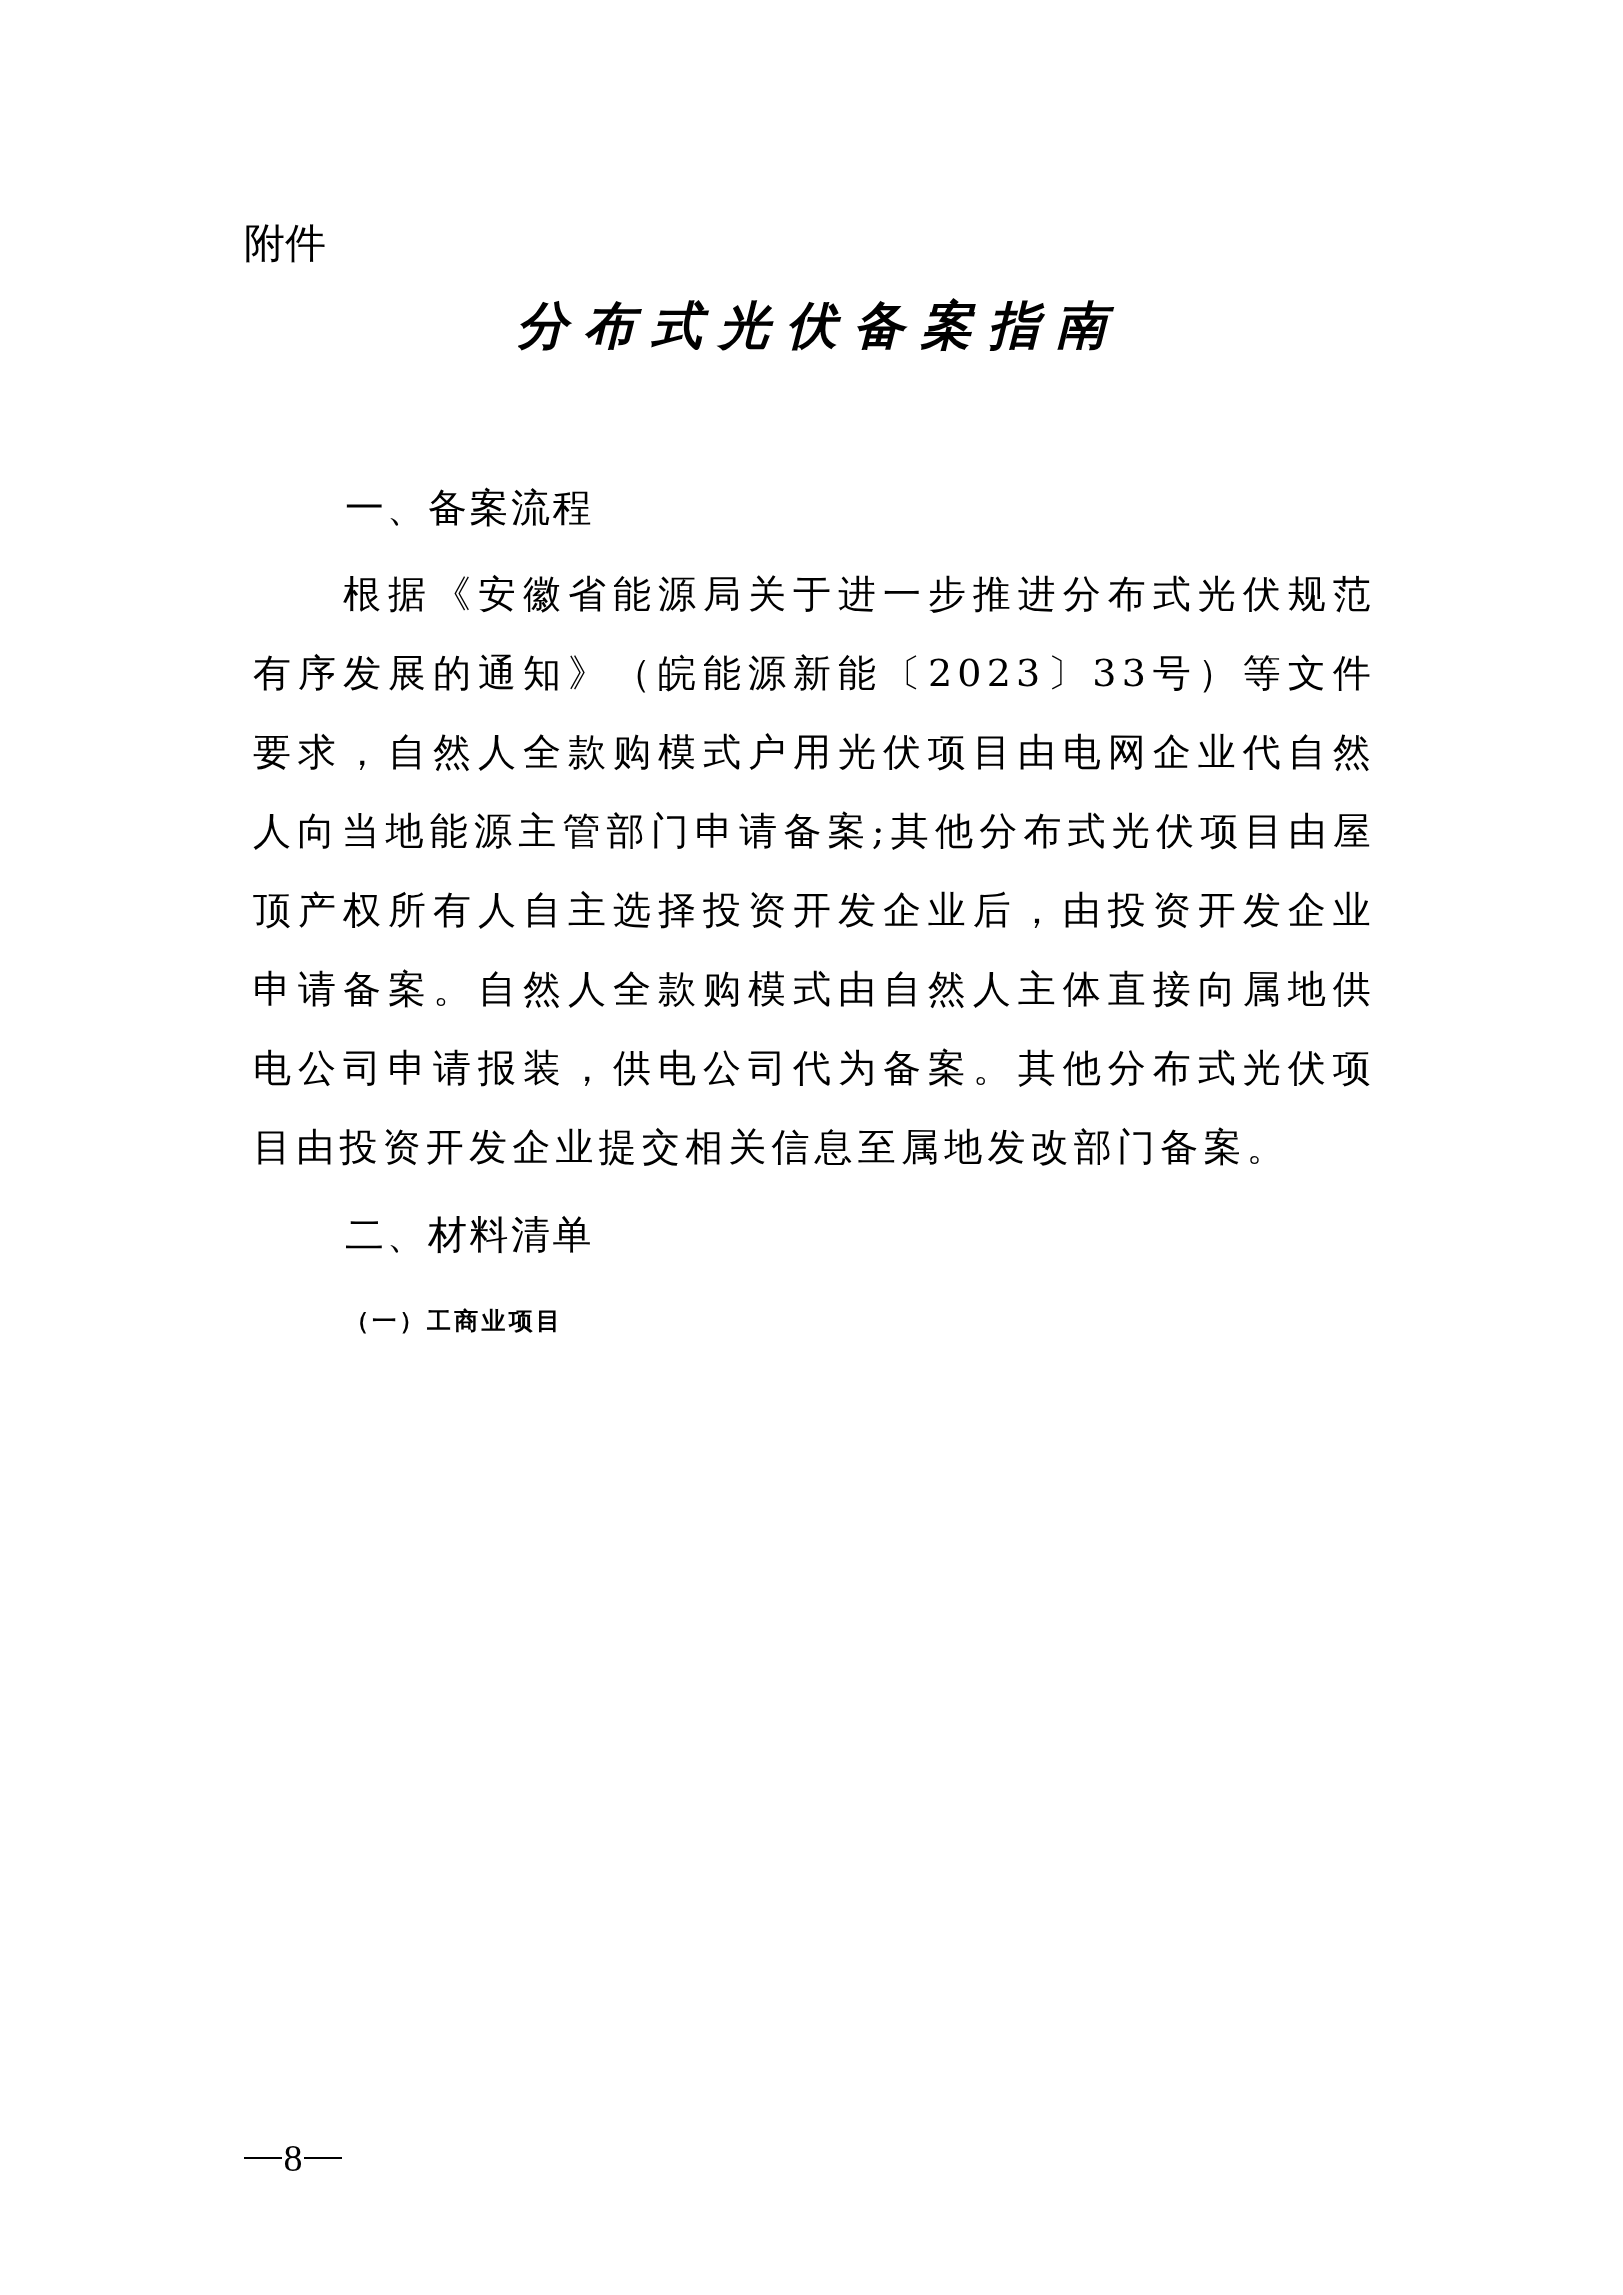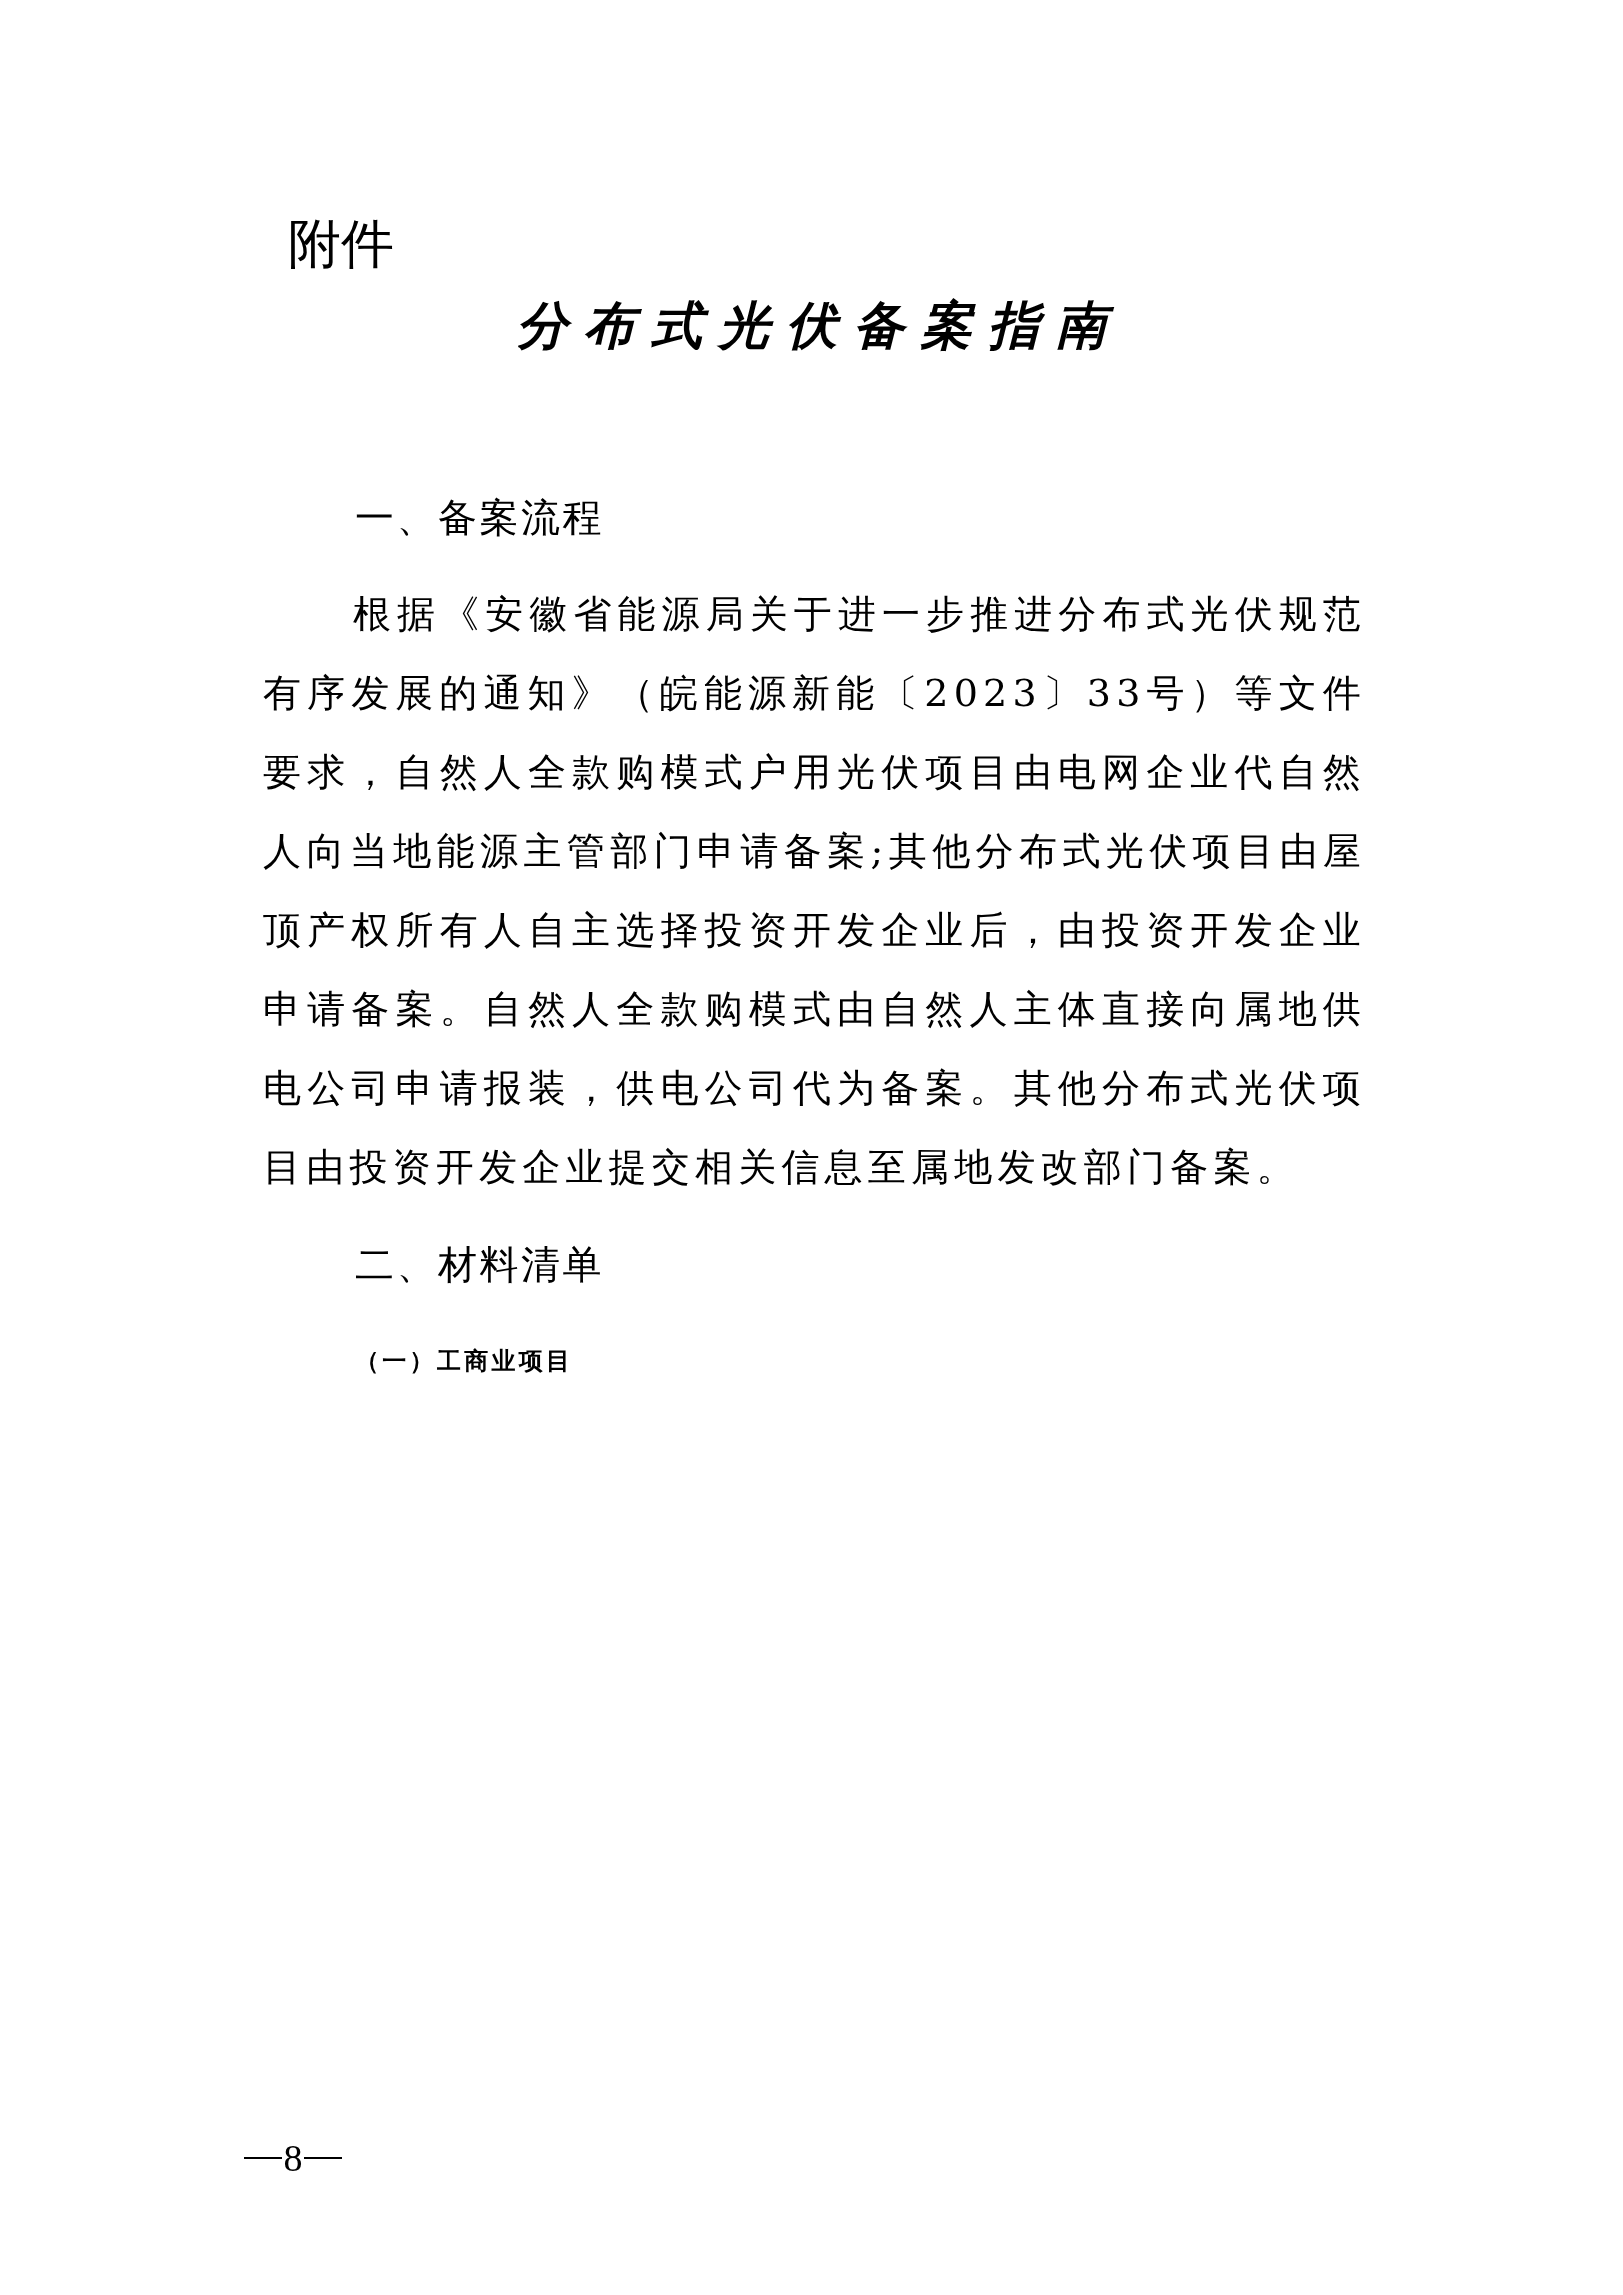--- a/index.html
+++ b/index.html
@@ -19,24 +19,23 @@
       position: absolute;
       left: 0; top: 0;
       width: 1623px;
       height: 2295px;
     }
     .attachment {
       position: absolute;
       left: 244px;
       top: 219px;
       font-family: "DejaVu Sans", "Liberation Sans", sans-serif;
-      font-size: 53px;
+      font-size: 41px;
       line-height: 49px;
       letter-spacing: 0px;
-      margin-left: 44px;
     }
     .doc-title {
       position: absolute;
       left: 0;
       width: 1623px;
       top: 293px;
       text-align: center;
       font-family: "DejaVu Serif", "Liberation Serif", serif;
       font-size: 51px;
       line-height: 65px;
@@ -50,21 +49,21 @@
       left: 245px;
       top: 460px;
       width: 1139px;
       font-size: 38px;
       line-height: 79px;
       letter-spacing: 5.2px;
       text-align: justify;
       text-align-last: left;
     }
     .content p {
-      margin: 18px;
+      margin: 8px;
       text-indent: 0;
     }
     .indent { text-indent: 90px !important; }
     .h1 {
       font-family: "DejaVu Sans", "Liberation Sans", sans-serif;
       font-size: 39px;
       letter-spacing: 2.5px;
       padding-left: 92px;
     }
     .h2 {

